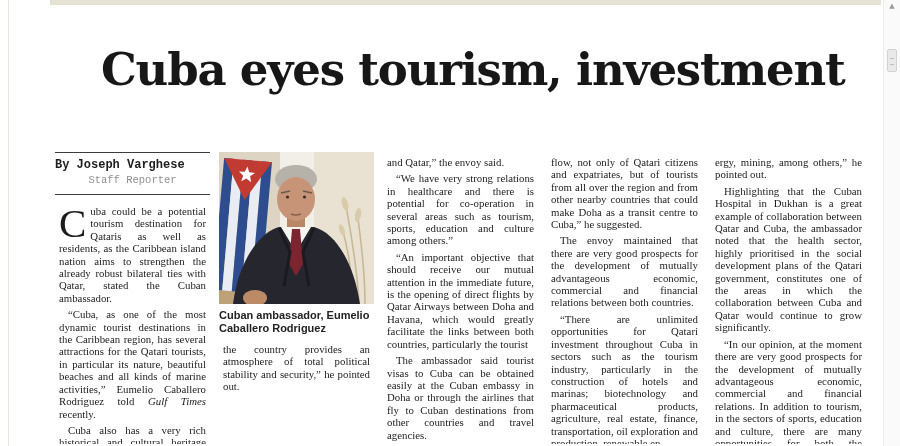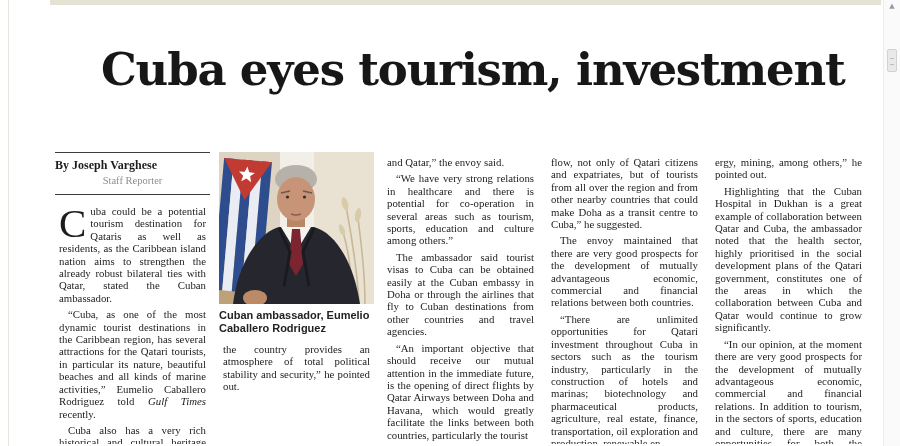--- a/index.html
+++ b/index.html
@@ -75,21 +75,21 @@
     padding: 2px 4px 0 0;
     color: #1c1c1c;
   }
   .italic { font-style: italic; }
   
   .byline-block {
     border-top: 1px solid #3c3c3c;
     border-bottom: 1px solid #3c3c3c;
     padding: 5px 0 8px;
     margin-bottom: 10px;
-    font-family: Liberation Serif, serif;
+    font-family: Liberation Mono, monospace;
   }
   .byline-name { font-size: 12px; font-weight: 700; color: #1d1d1d; }
   .byline-role { font-size: 10.5px; color: #8f8f8f; margin-top: 2px; text-align: center; }
   
   .photo { display: block; width: 155px; height: 152px; }
   .caption {
     font-family: "Liberation Sans", sans-serif;
     font-weight: 700;
     font-size: 11px; line-height: 13px;
     color: #222222;
@@ -171,22 +171,22 @@
     <div class="caption">Cuban ambassador, Eumelio Caballero Rodriguez</div>
     <div>
         <p class="body-p"><span>the country provides an atmosphere of total political stability and security,” he pointed out.</span></p>
       </div>
   </div>
 
   <div class="col">
     <div>
         <p class="body-p"><span>and Qatar,” the envoy said.</span></p>
         <p class="body-p indent"><span>“We have very strong relations in healthcare and there is potential for co-operation in several areas such as tourism, sports, education and culture among others.”</span></p>
+        <p class="body-p indent"><span>“An important objective that should receive our mutual attention in the immediate future, is the opening of direct flights by Qatar Airways between Doha and Havana, which would greatly facilitate the links between both countries, particularly the tourist</span></p>
         <p class="body-p indent"><span>The ambassador said tourist visas to Cuba can be obtained easily at the Cuban embassy in Doha or through the airlines that fly to Cuban destinations from other countries and travel agencies.</span></p>
-        <p class="body-p indent"><span>“An important objective that should receive our mutual attention in the immediate future, is the opening of direct flights by Qatar Airways between Doha and Havana, which would greatly facilitate the links between both countries, particularly the tourist</span></p>
       </div>
   </div>
 
   <div class="col">
     <div>
         <p class="body-p"><span>flow, not only of Qatari citizens and expatriates, but of tourists from all over the region and from other nearby countries that could make Doha as a transit centre to Cuba,” he suggested.</span></p>
         <p class="body-p indent"><span>The envoy maintained that there are very good prospects for the development of mutually advantageous economic, commercial and financial relations between both countries.</span></p>
         <p class="body-p indent"><span>“There are unlimited opportunities for Qatari investment throughout Cuba in sectors such as the tourism industry, particularly in the construction of hotels and marinas; biotechnology and pharmaceutical products, agriculture, real estate, finance, transportation, oil exploration and production, renewable en-</span></p>
       </div>
   </div>

